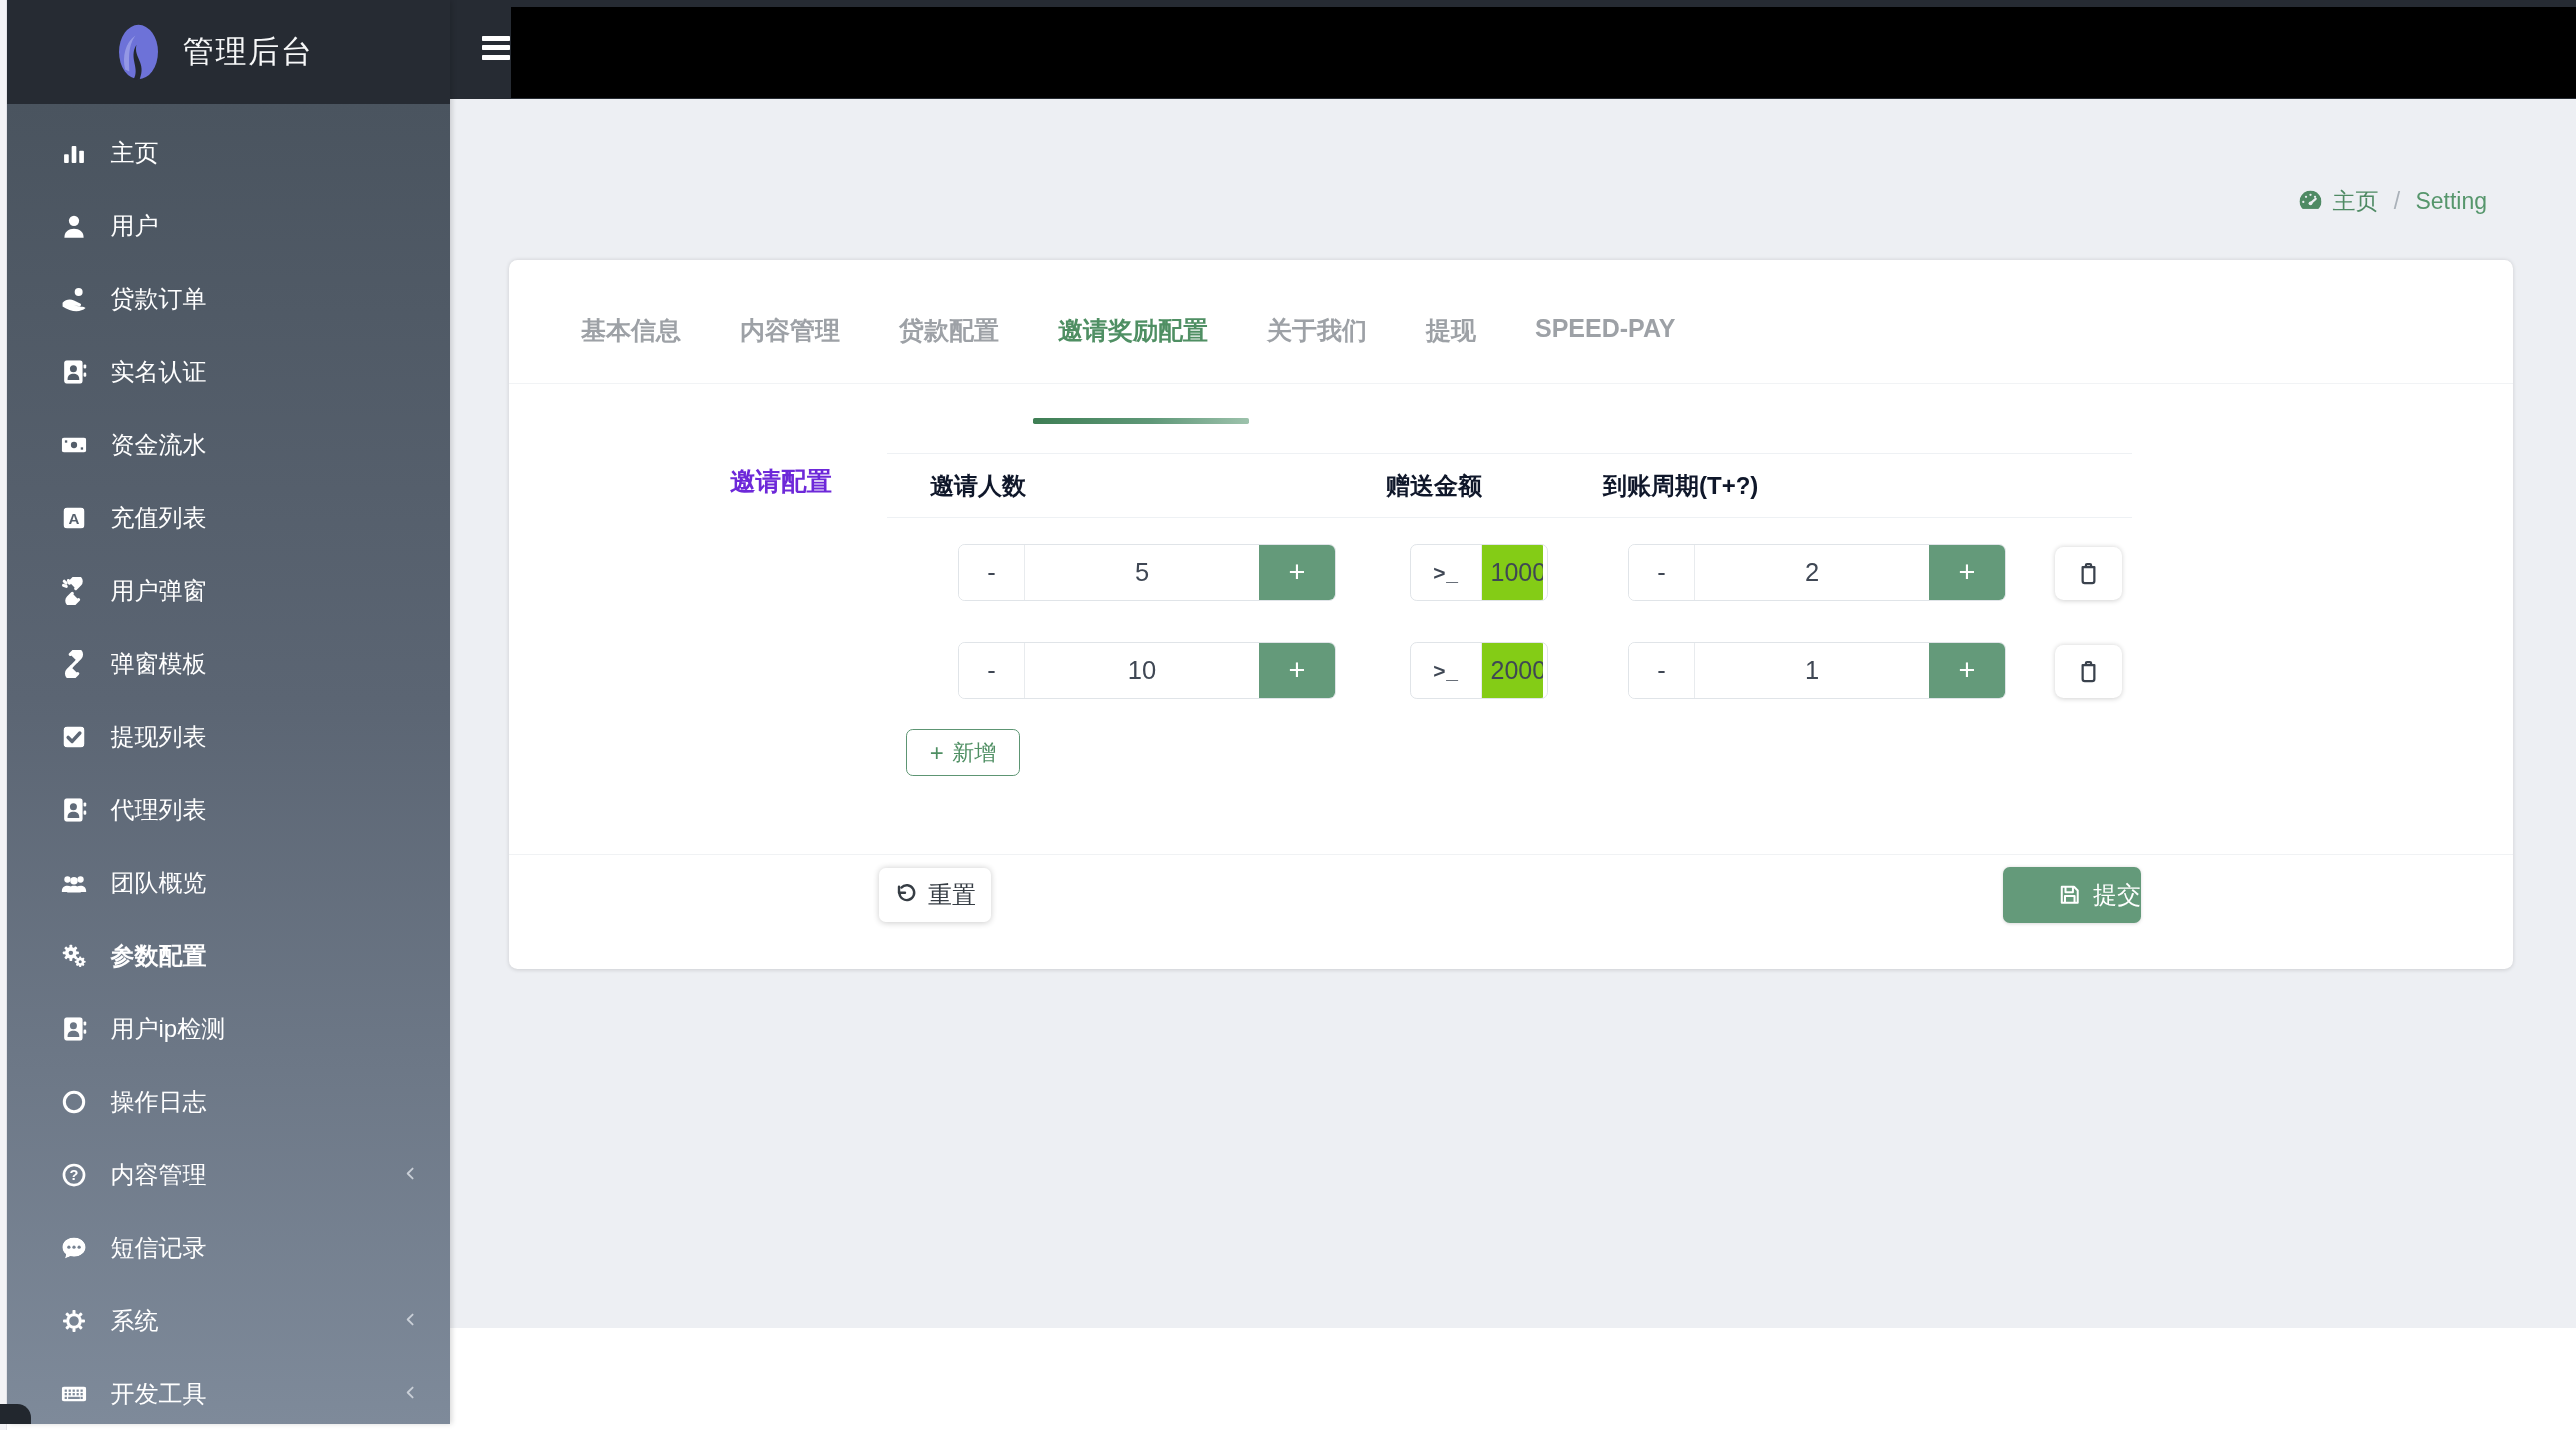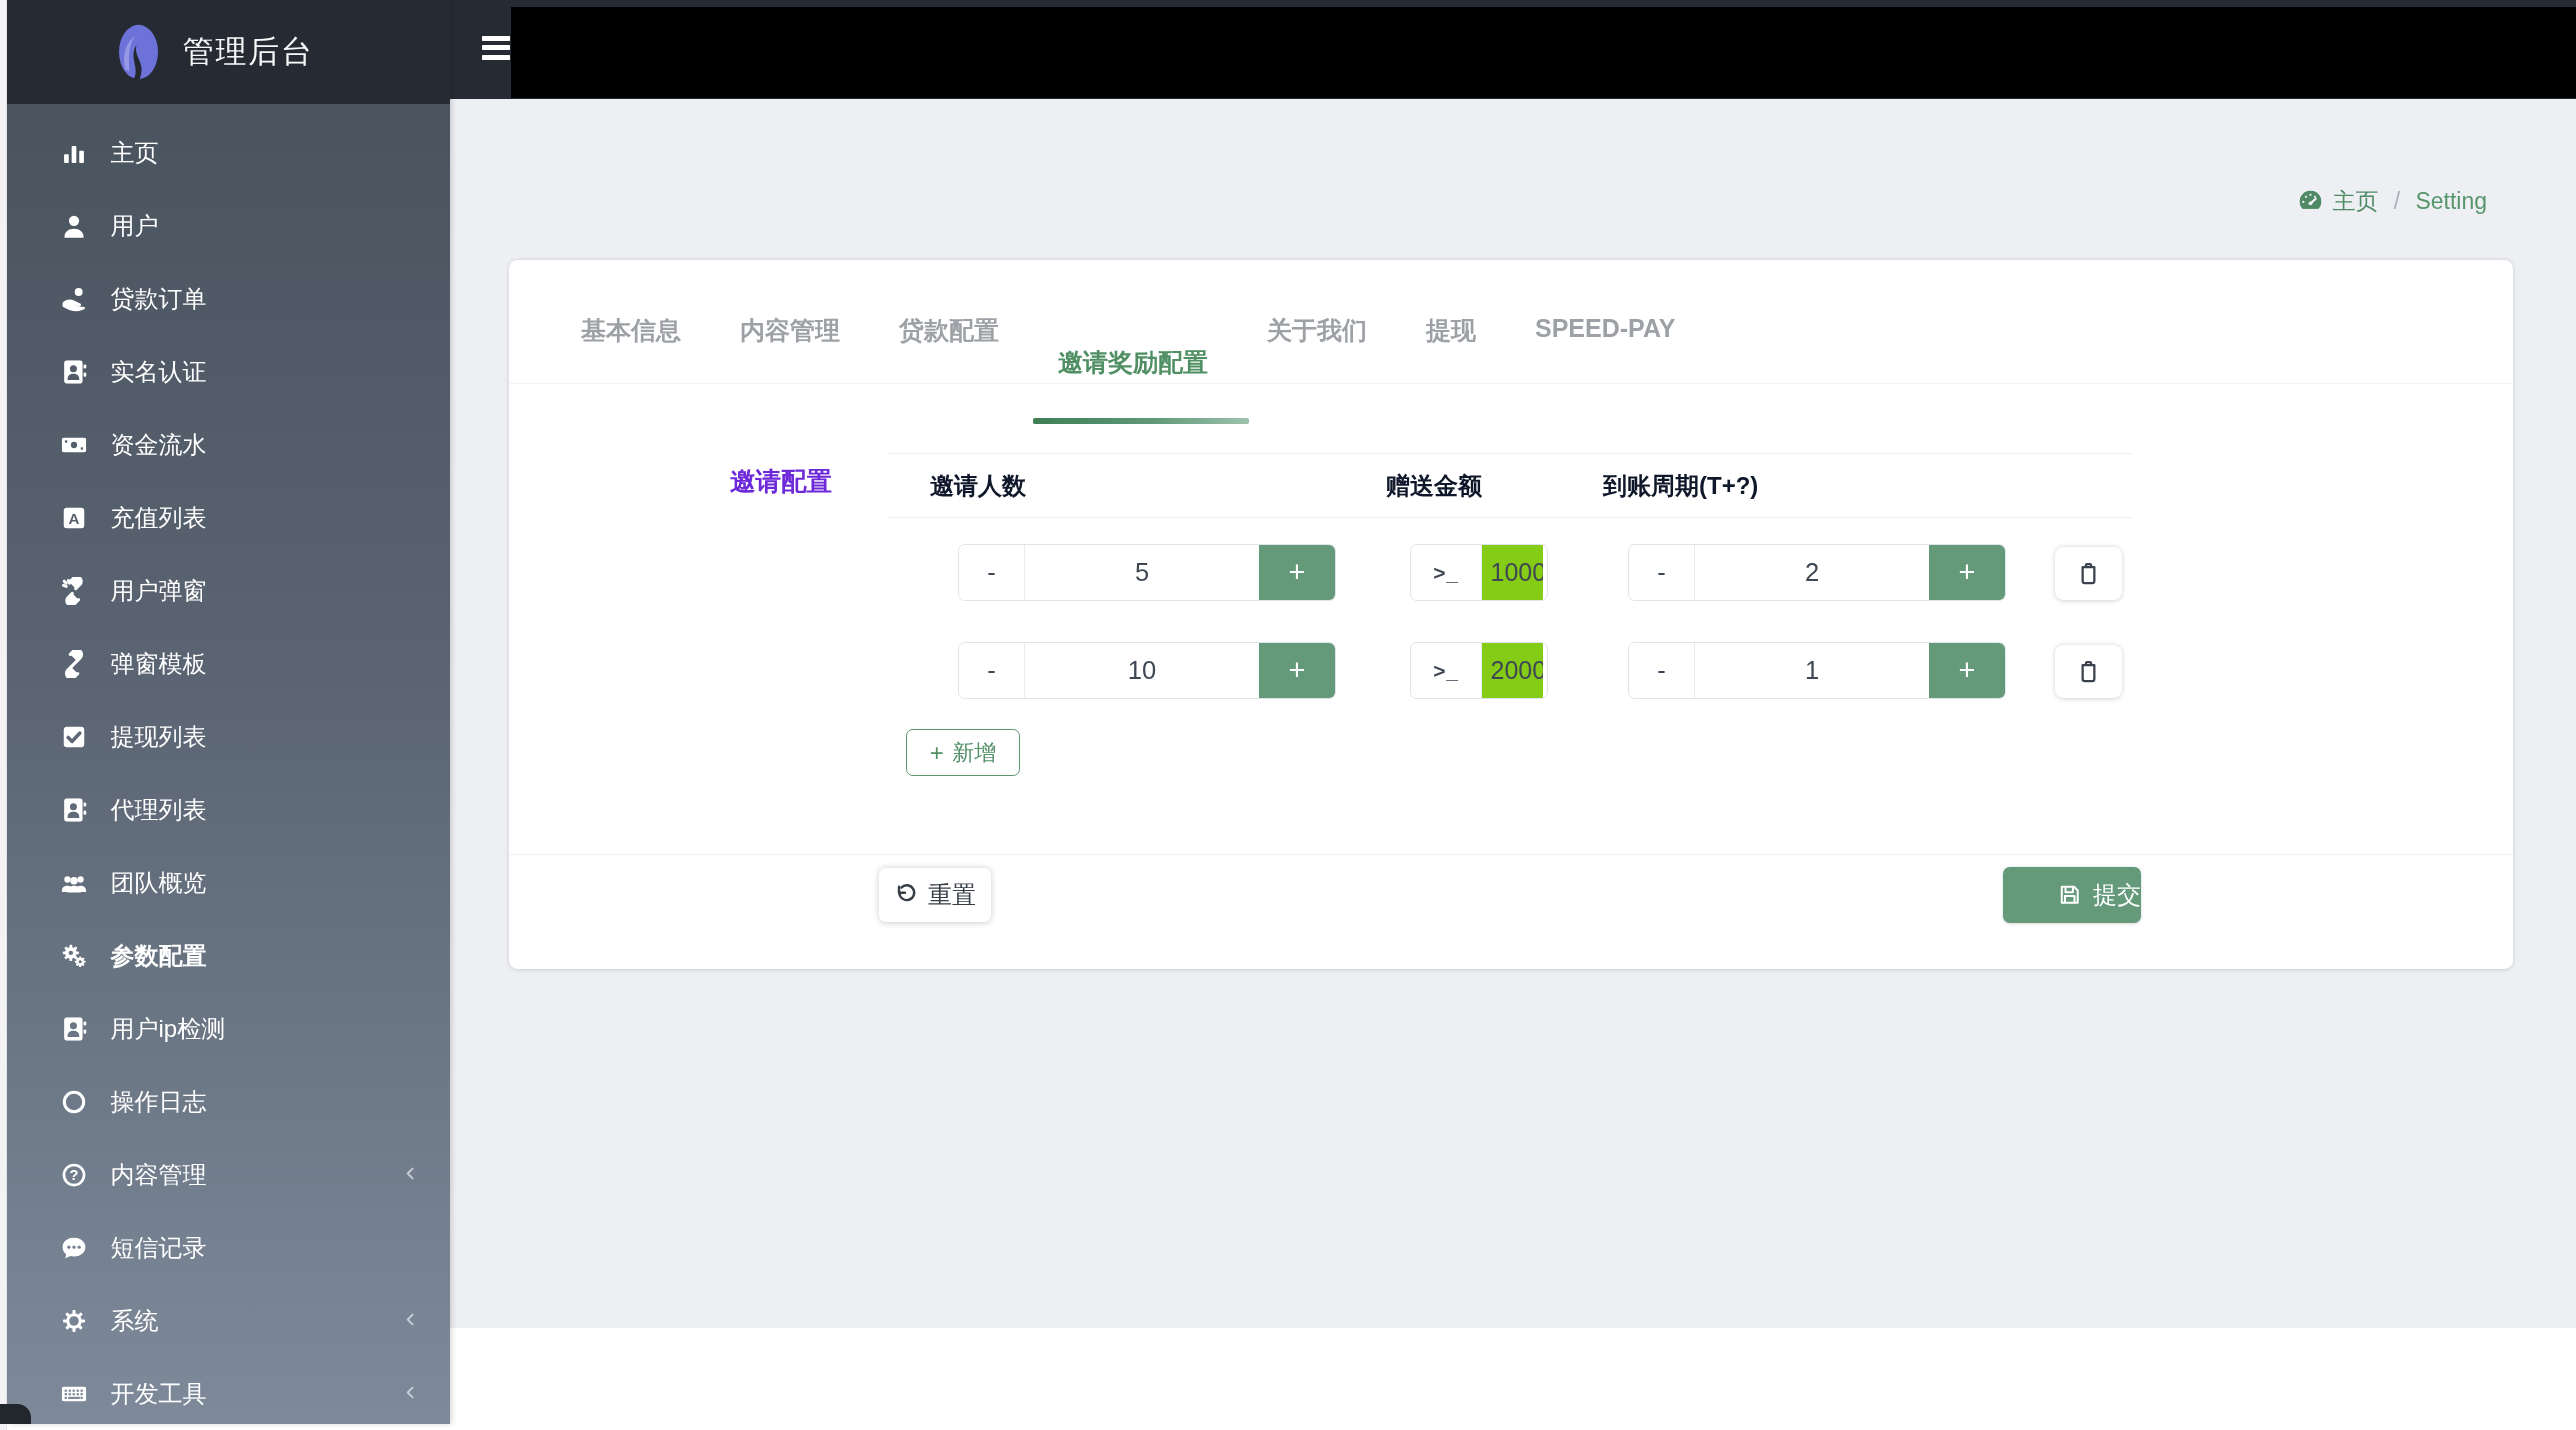--- a/index.html
+++ b/index.html
@@ -36,21 +36,21 @@
   .breadcrumb .bc-ic { width:27px; height:27px; margin-right:8.5px; }
   .bc-link { color:#4f8a64; cursor:pointer; }
   .bc-sep { color:#aab1b9; margin:0 15.3px; }
   .bc-cur { color:#56966c; }
 
   .card { position:absolute; left:60px; top:161px; width:2004px; height:709px; background:#ffffff; border-radius:8.5px; box-shadow:0 0.8px 4.2px rgba(0,0,0,.14); }
 
   
   .tabs { position:relative; display:flex; gap:59px; padding:54px 0 0 72px; height:124px; border-bottom:1.7px solid #f1f3f5; }
   .tab { font-size:25px; font-weight:bold; color:#9da1a6; cursor:pointer; white-space:nowrap; position:relative; }
-  .tab.active { color:#4f8f63;margin-top:32px; }
+  .tab.active { color:#4f8f63; }
   .tab.active::after { content:""; position:absolute; left:-25px; right:-41px; bottom:-41px; height:6px; border-radius:1.7px;
       background:linear-gradient(90deg,#3e7e54 0%,#5f9878 55%,#9dc2ac 100%); }
 
   .section-label { position:absolute; left:221px; top:204px; font-size:25.5px; font-weight:bold; color:#6d28d9;text-align:center; }
 
   
   .ftable { position:absolute; left:378px; top:193px; width:1245px; height:357px; }
   .thead { position:relative; height:65px; border-top:1.7px solid #eef1f4; border-bottom:1.7px solid #eef1f4; }
   .th { position:absolute; top:50%; transform:translateY(-50%); font-size:24px; font-weight:bold; color:#0f172a; white-space:nowrap; }
   .th1 { left:43px; } .th2 { left:499px; } .th3 { left:716px; }

